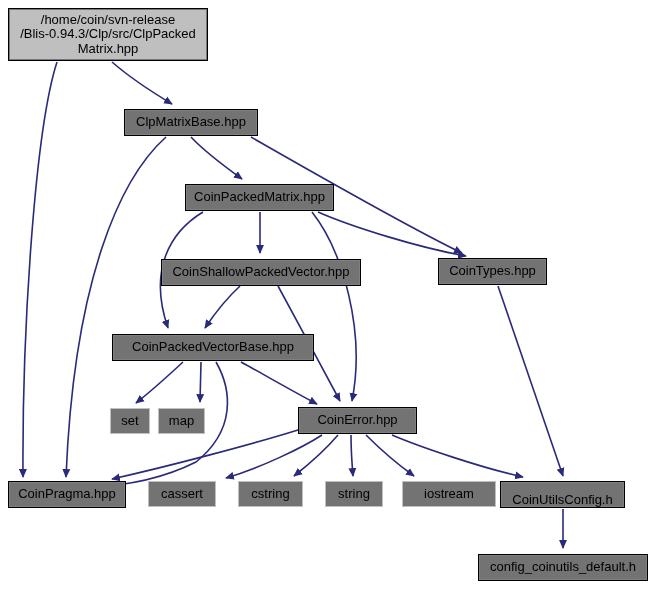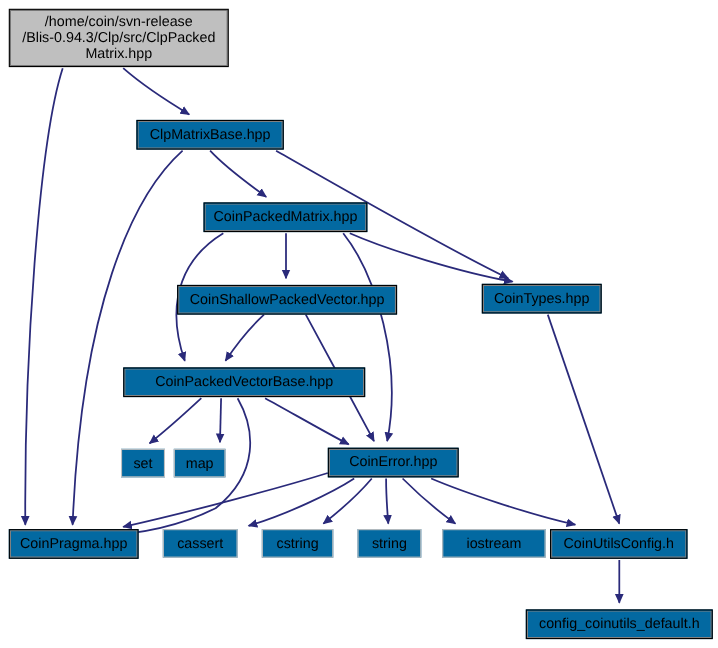--- a/index.html
+++ b/index.html
@@ -29,21 +29,21 @@
     position: absolute;
     box-sizing: border-box;
     display: flex;
     align-items: center;
     justify-content: center;
     text-align: center;
     font-size: 13px;
     color: #000000;
     line-height: 14.5px;
     white-space: pre-line;
-    background: #0369a1;
+    background: #737373;
     z-index: 2;
   }
   .node.plain {
     border: 1px solid #c0c0c0;
   }
   .node.solid {
     border: 1px solid #000000;
     box-shadow: 1px 1px 0 0 #808080 inset, -1px -1px 0 0 #808080 inset;
   }
   .node.root {
@@ -109,21 +109,21 @@
   </div>
 
   <div class="node solid" style="left:438px; top:258px; width:109px; height:27px;">
     <span class="node-label">CoinTypes.hpp</span>
   </div>
 
   <div class="node solid" style="left:161px; top:259px; width:200px; height:27px;">
     <span class="node-label">CoinShallowPackedVector.hpp</span>
   </div>
 
-  <div class="node solid" style="left:112px; top:334px; width:220px; height:27px;">
+  <div class="node solid" style="left:112px; top:334px; width:202px; height:27px;">
     <span class="node-label">CoinPackedVectorBase.hpp</span>
   </div>
 
   <div class="node plain" style="left:110px; top:408px; width:40px; height:26px;">
     <span class="node-label">set</span>
   </div>
 
   <div class="node plain" style="left:158px; top:408px; width:47px; height:26px;">
     <span class="node-label">map</span>
   </div>
@@ -145,21 +145,21 @@
   </div>
 
   <div class="node plain" style="left:325px; top:481px; width:58px; height:26px;">
     <span class="node-label">string</span>
   </div>
 
   <div class="node plain" style="left:402px; top:481px; width:94px; height:26px;">
     <span class="node-label">iostream</span>
   </div>
 
-  <div class="node solid" style="left:500px; top:481px; width:125px; height:27px;">
+  <div class="node solid" style="left:500px; top:481px; width:125px; height:27px;align-items:flex-end;">
     <span class="node-label">CoinUtilsConfig.h</span>
   </div>
 
   <div class="node solid" style="left:478px; top:554px; width:170px; height:27px;">
     <span class="node-label">config_coinutils_default.h</span>
   </div>
 
 </div>
 
 </body></html>

